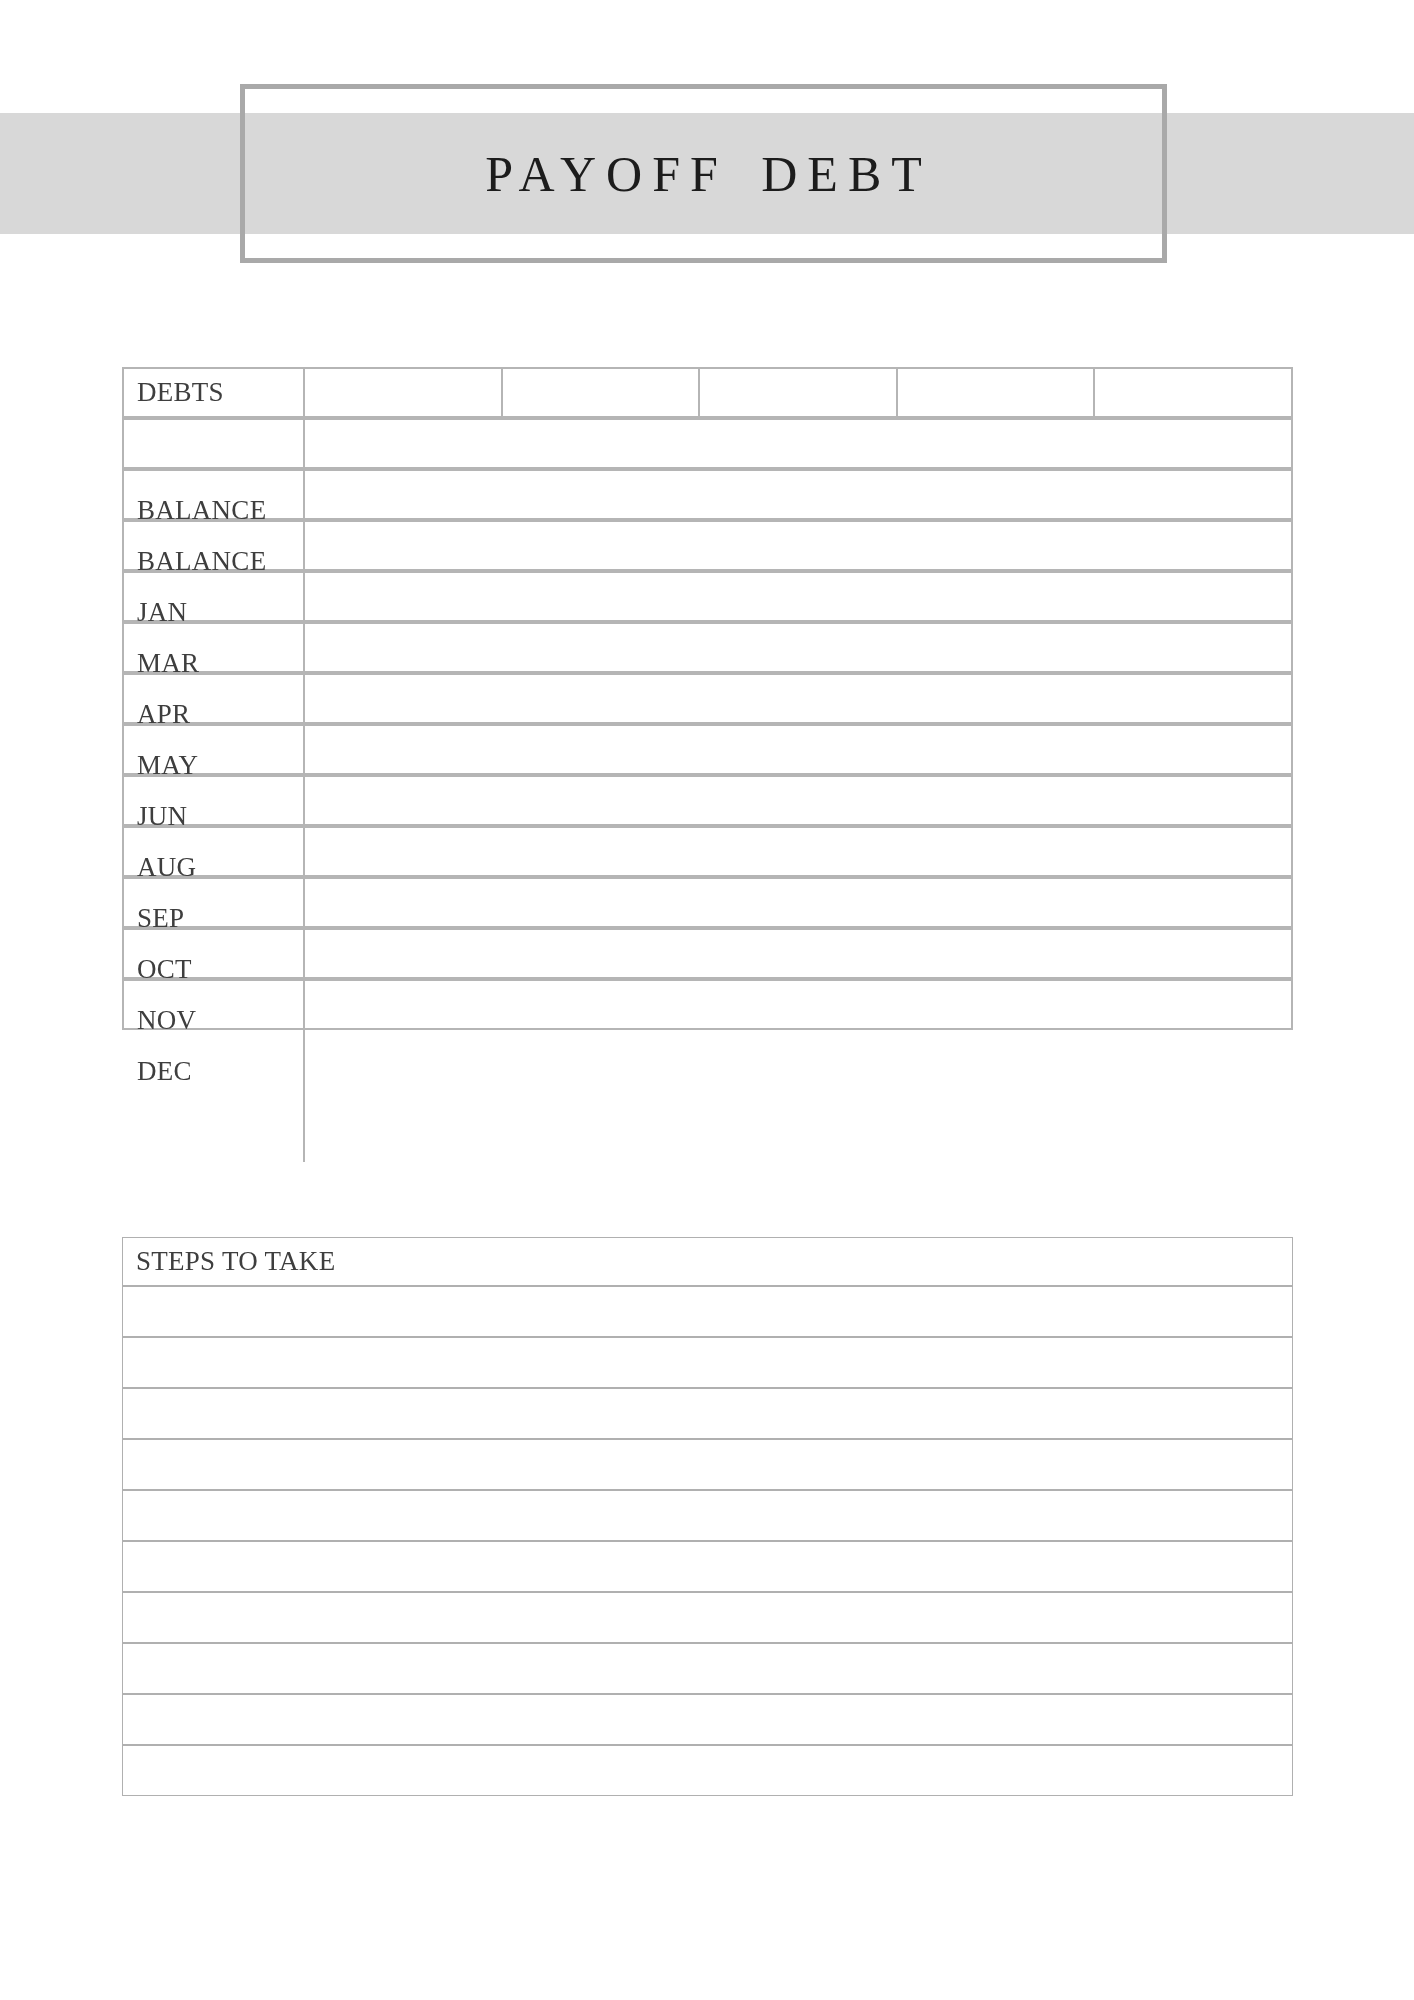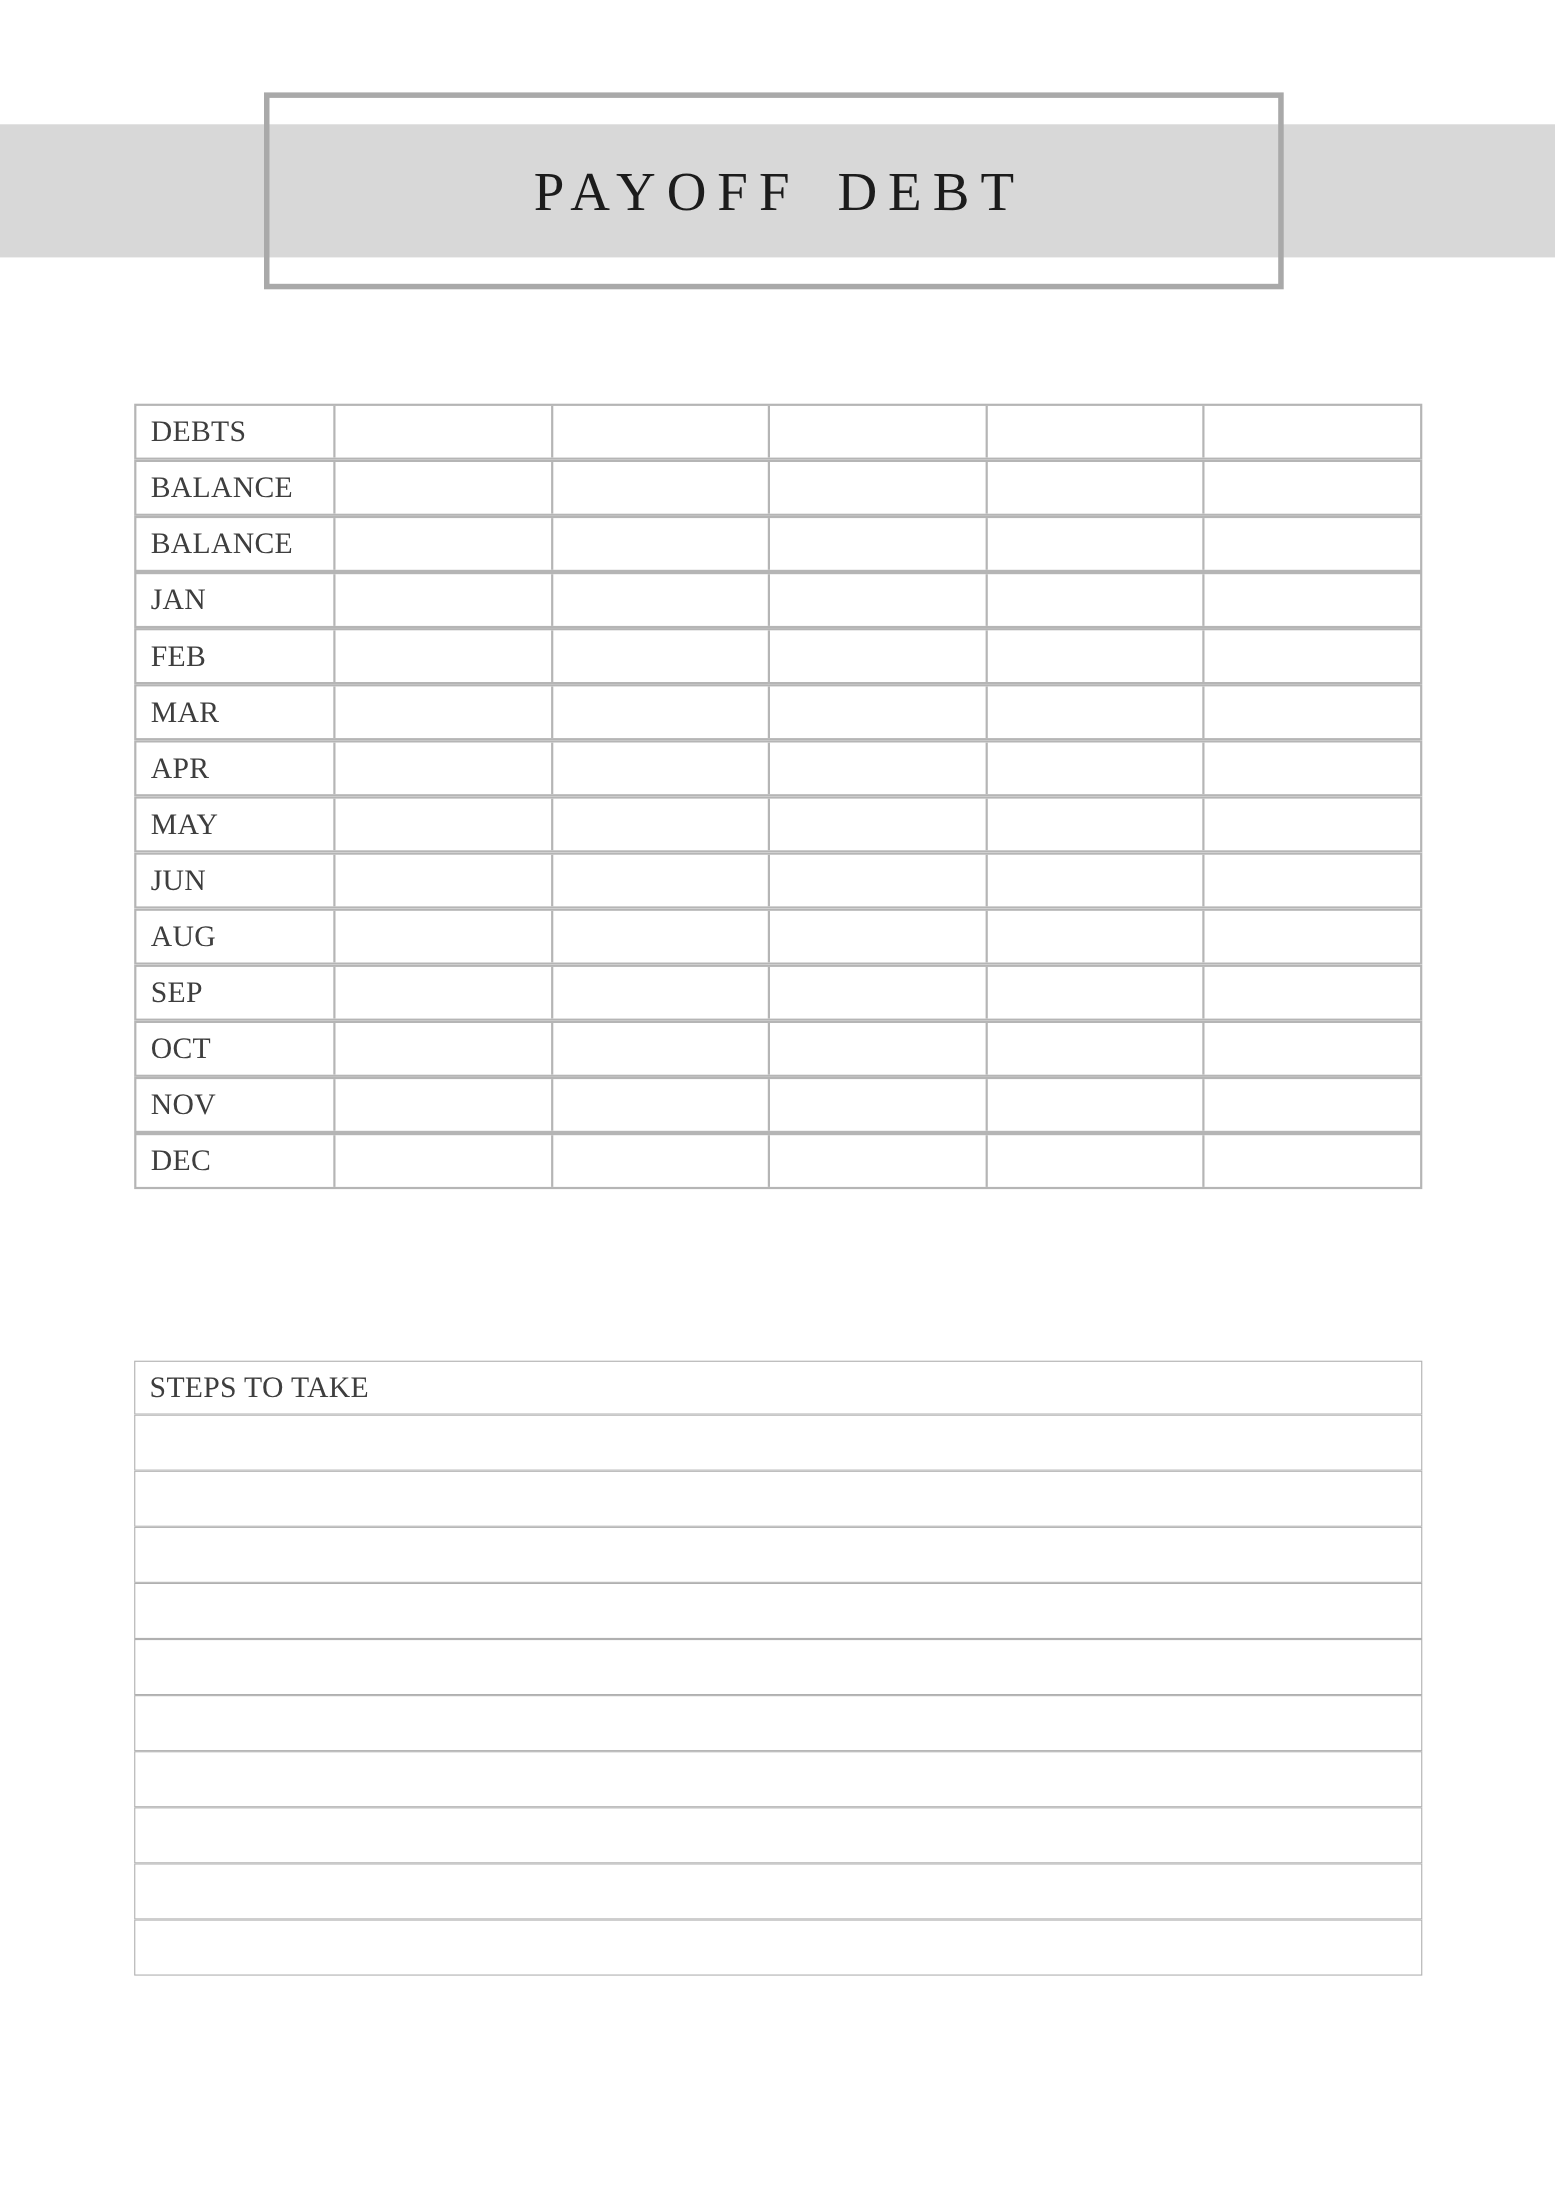--- a/index.html
+++ b/index.html
@@ -45,21 +45,21 @@
     position:absolute;left:122px;top:367px;width:1171px;
   }
   .debt-row{
     display:flex;
     height:51px;
     box-sizing:border-box;
     border:2px solid var(--grid);
     background:#ffffff;
     gap:40px;
   }
-  .debt-row + .debt-row{margin-top:0;}
+  .debt-row + .debt-row{margin-top:0;flex-direction:column;}
   .cell{
     box-sizing:border-box;
     height:100%;
   }
   .label-cell{
     width:181px;
     flex:0 0 181px;
     display:flex;align-items:center;
     padding-left:13px;
     font-size:27px;
@@ -134,28 +134,20 @@
       </div>
       <div class="debt-row">
         <div class="cell label-cell">JAN</div>
         <div class="cell blank-cell"></div>
         <div class="cell blank-cell"></div>
         <div class="cell blank-cell"></div>
         <div class="cell blank-cell"></div>
         <div class="cell blank-cell"></div>
       </div>
       <div class="debt-row">
-        <div class="cell label-cell">FEB</div>
-        <div class="cell blank-cell"></div>
-        <div class="cell blank-cell"></div>
-        <div class="cell blank-cell"></div>
-        <div class="cell blank-cell"></div>
-        <div class="cell blank-cell"></div>
-      </div>
-      <div class="debt-row">
         <div class="cell label-cell">MAR</div>
         <div class="cell blank-cell"></div>
         <div class="cell blank-cell"></div>
         <div class="cell blank-cell"></div>
         <div class="cell blank-cell"></div>
         <div class="cell blank-cell"></div>
       </div>
       <div class="debt-row">
         <div class="cell label-cell">APR</div>
         <div class="cell blank-cell"></div>

